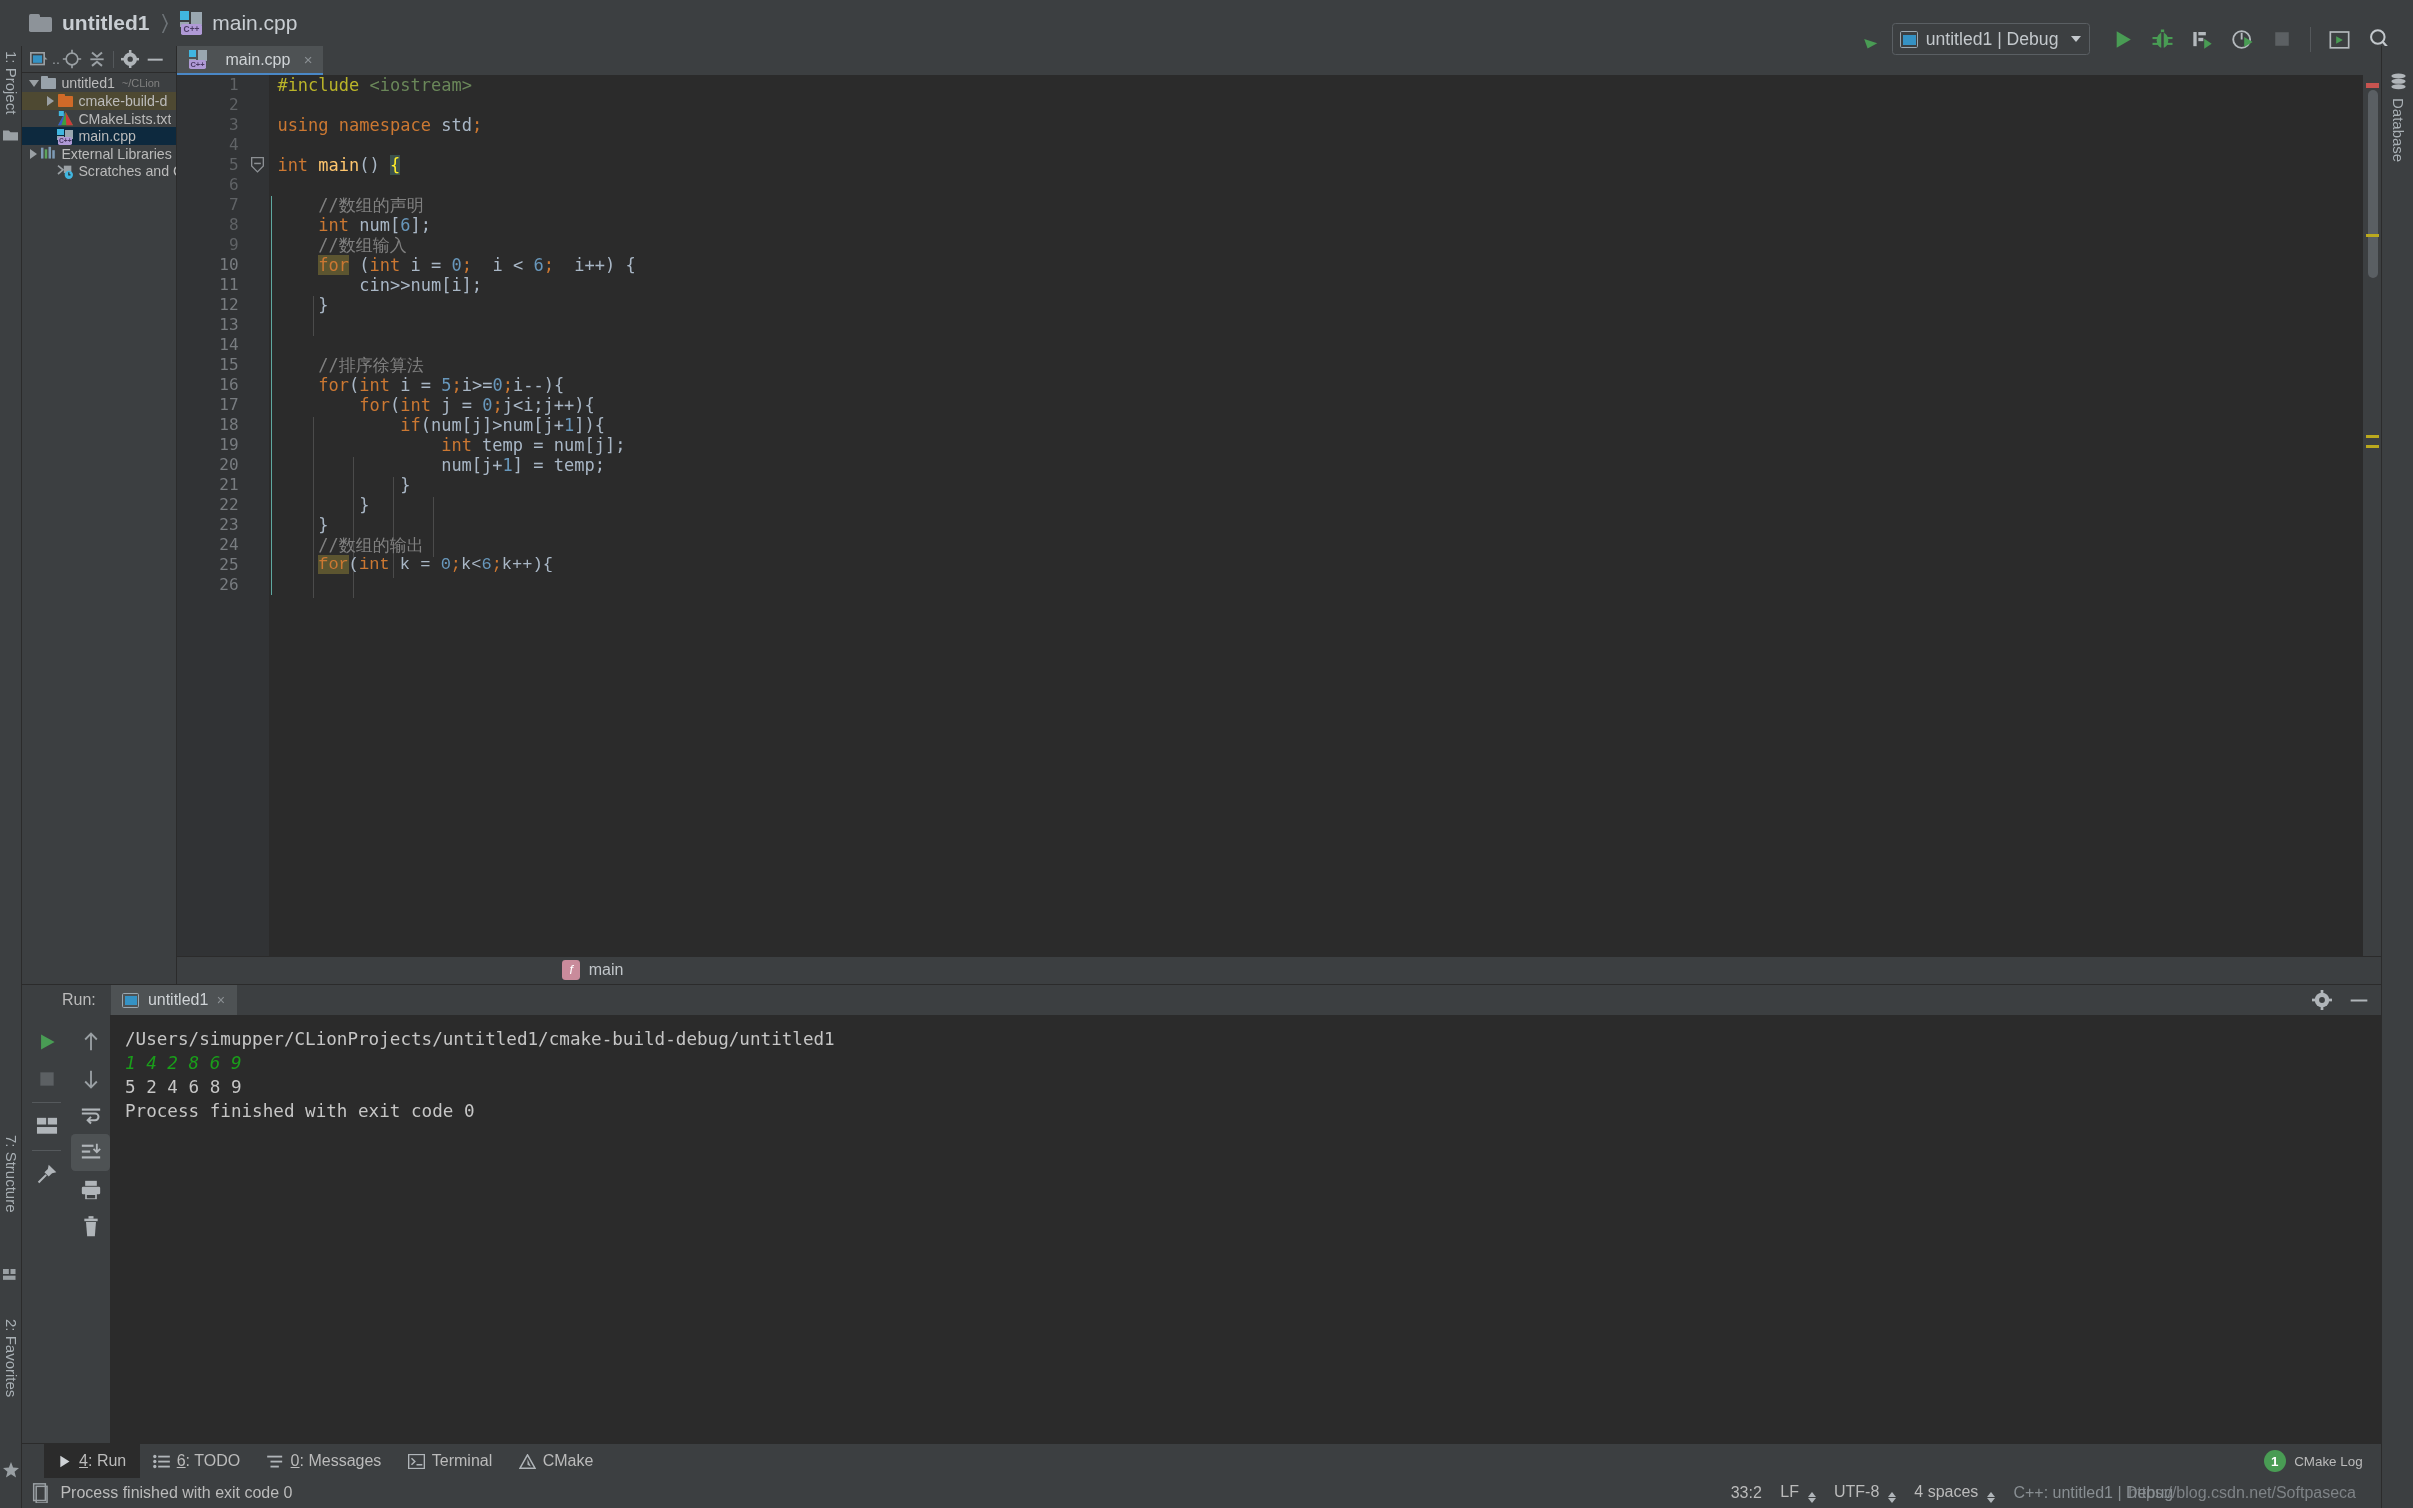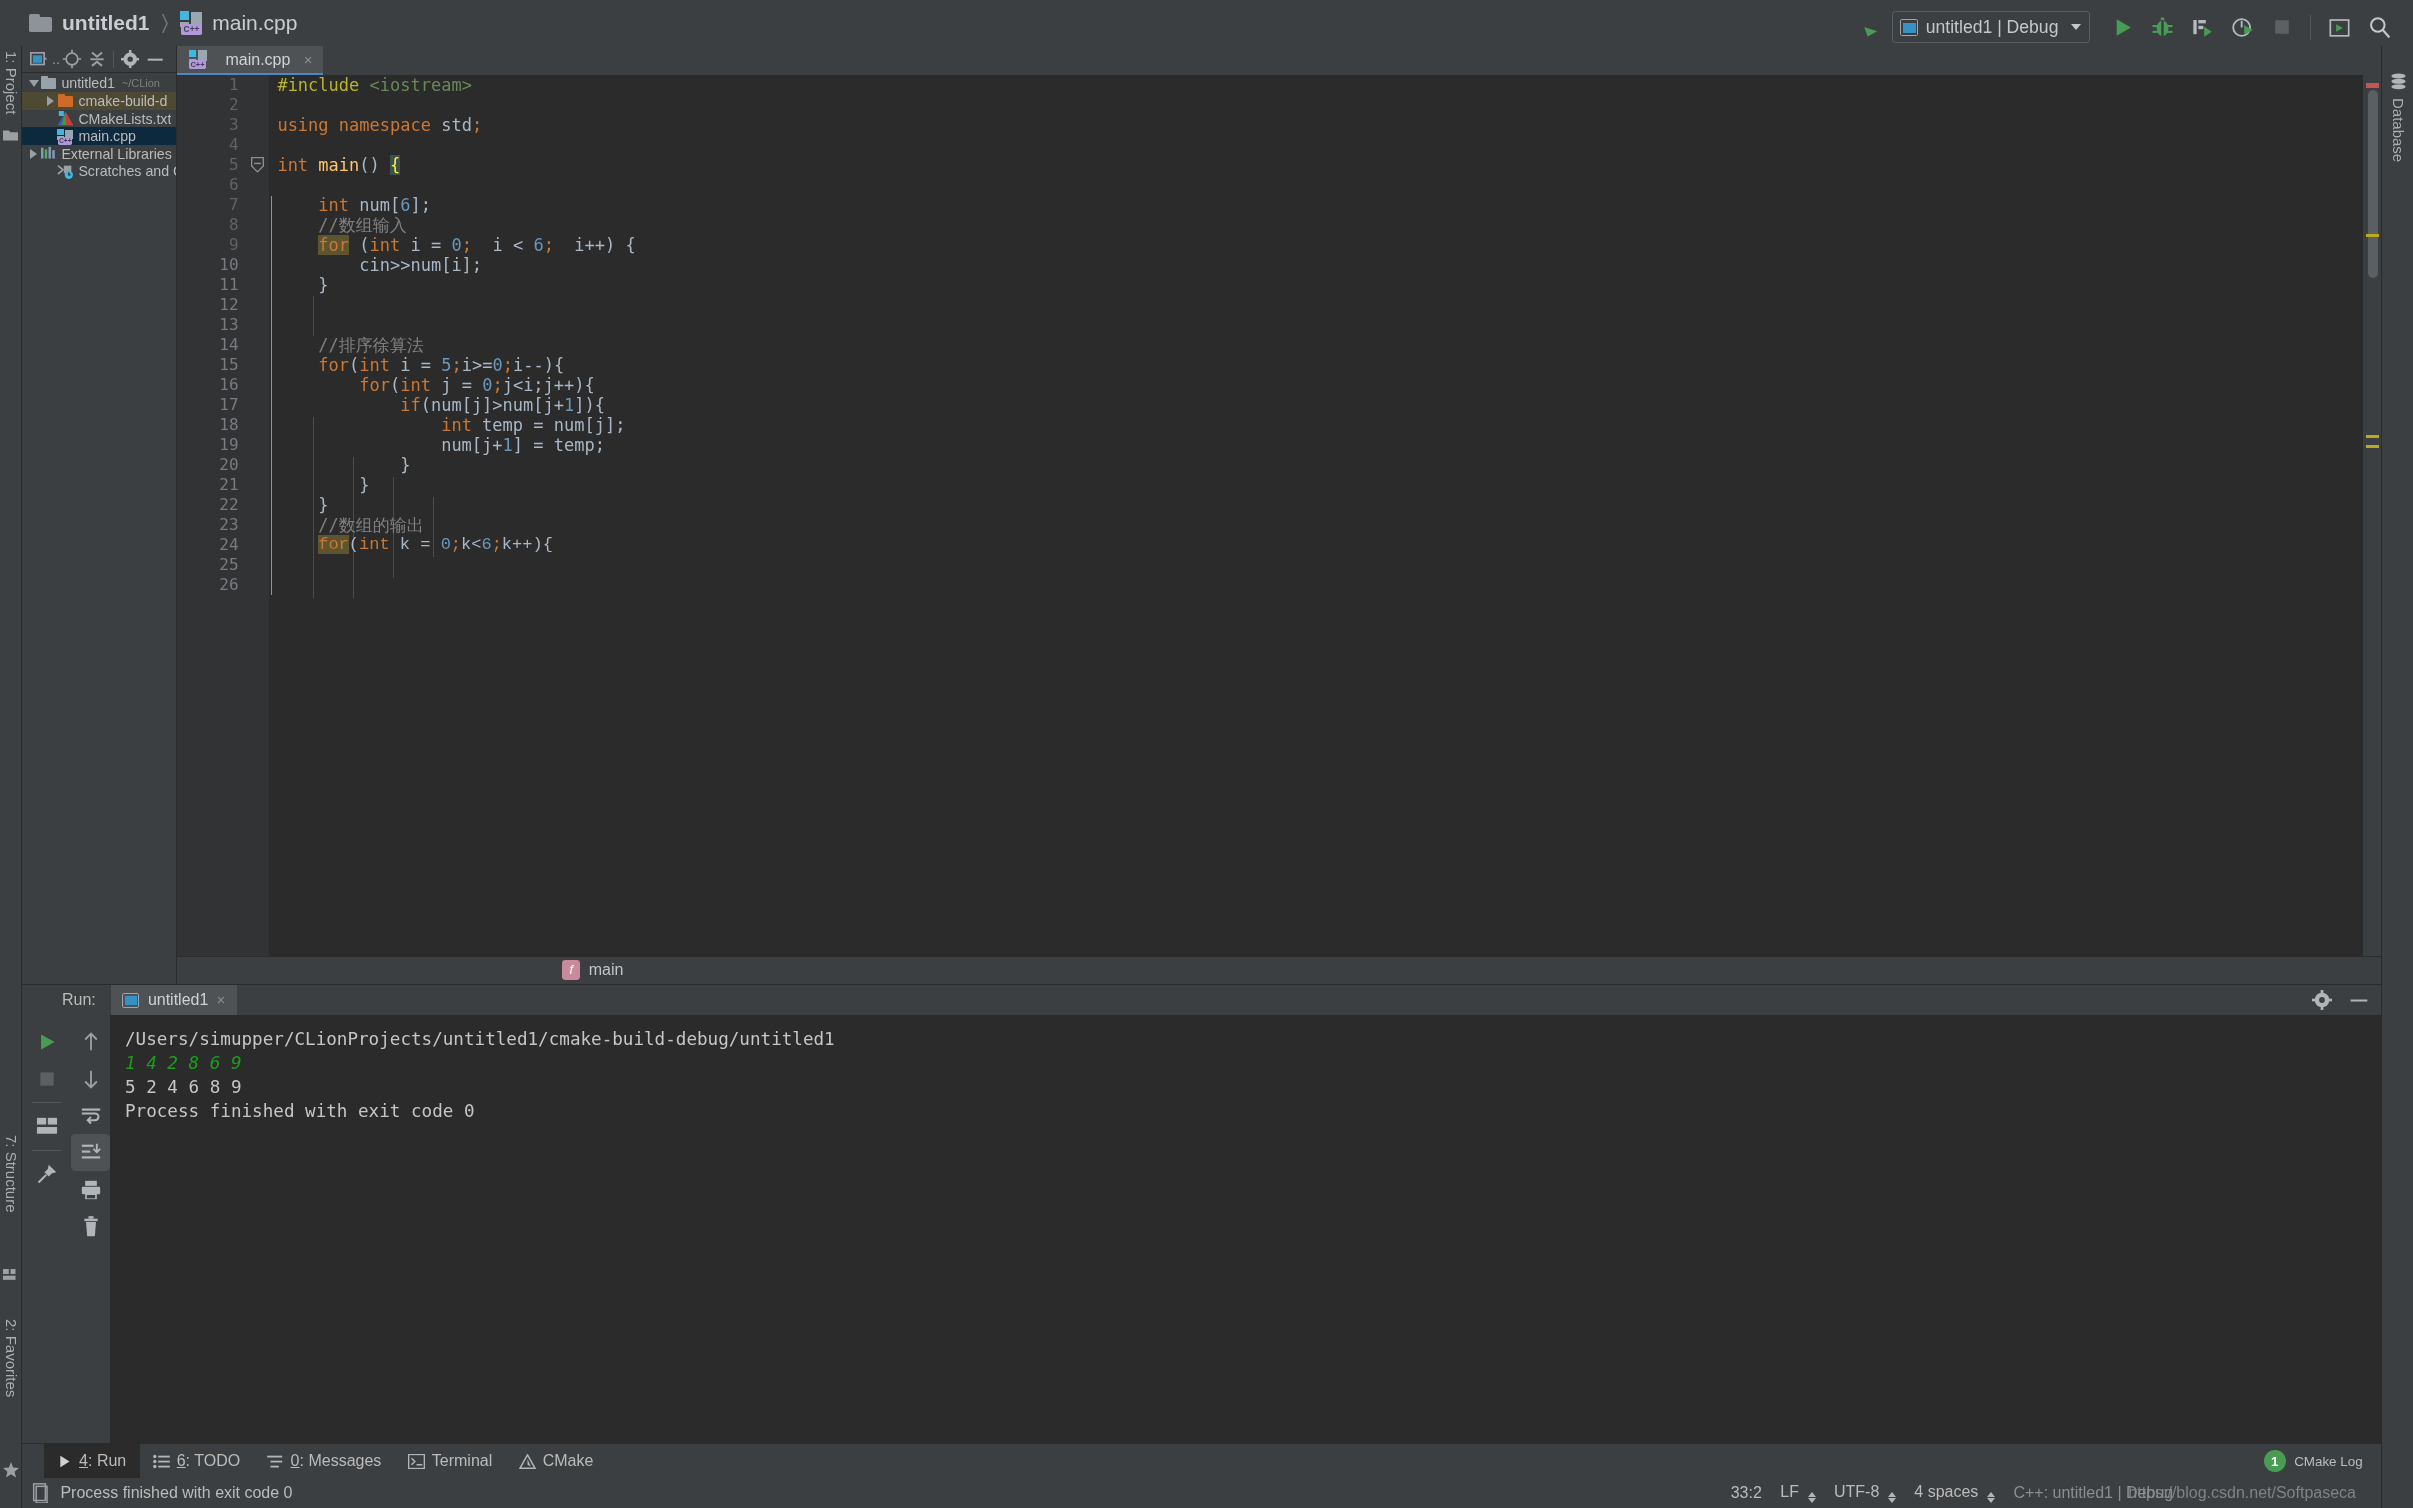--- a/index.html
+++ b/index.html
@@ -20,21 +20,21 @@
   .bc-folder-icon:after{ content:""; position:absolute; left:0; top:0px; width:11px; height:5px; background:#8d9399; border-radius:1.7px 1.7px 0 0;}
   .bc-text{ font-size:21px; font-weight:bold; color:#c8cdd2; letter-spacing:0px; }
   .bc-sep{ color:#6e7478; font-size:22px; margin:0 11.7px; }
   .cpp-file-icon{ width:22px; height:23.5px; position:relative; margin-right:10px; }
   .cpp-file-icon .sq1{ position:absolute; left:0; top:0; width:9.2px; height:9.2px; background:#40b6e0;}
   .cpp-file-icon .sq2{ position:absolute; left:11px; top:0.8px; width:11px; height:13.4px; background:#9aa7b0;}
   .cpp-file-icon .sq3{ position:absolute; left:0; top:11px; width:9.2px; height:5px; background:#9aa7b0;}
   .cpp-file-icon .badge{ position:absolute; left:0.8px; top:12.6px; width:21px; height:11px; background:#b09ad6; border-radius:1.7px; color:#4a3a63; font-size:8.4px; font-weight:bold; text-align:center; line-height:11px; font-family:"Liberation Sans",sans-serif;}
   .bc-text2{ font-size:21px; color:#c8cdd2; }
 
-  .topbar-right{ position:absolute; right:13.4px; top:4px; height:46px; display:flex; align-items:center; gap:0px;}
+  .topbar-right{ position:absolute; right:13.4px; top:16px; height:46px; display:flex; align-items:center; gap:0px;}
   .tb-icon{ width:40px; height:40px; display:flex; align-items:center; justify-content:center; cursor:default;}
   .run-config{ height:32px; border:0.8px solid #5a5f63; border-radius:3.4px; display:flex; align-items:center; padding:0 8.4px 0 6.7px; gap:7.5px; margin-right:11.7px;}
   .run-config .mini{ width:18.4px; height:17px; border:1.7px solid #9aa7b0; border-radius:1.7px; position:relative;}
   .run-config .mini:after{ content:""; position:absolute; left:1.7px; top:3.4px; right:1.7px; bottom:1.7px; background:#3592c4;}
   .run-config .label{ font-size:17.6px; color:#c3c8cc;}
   .caret-down{ width:0;height:0;border-left:5.9px solid transparent;border-right:5.9px solid transparent;border-top:6.7px solid #c3c8cc; margin-left:5px;}
   .tb-sep{ width:0.8px; height:25px; background:#54585b; margin:0 8.4px;}
 
   
   .middle{ display:flex; flex:1 1 auto; min-height:0; }
@@ -457,20 +457,21 @@
               <div class="indentline" style="left: 44px; top: 342px; height: 181px; z-index: 1;"></div>
               <div class="indentline" style="left: 84px; top: 382px; height: 141px; z-index: 1;"></div>
               <div class="indentline" style="left: 124px; top: 402px; height: 101px; z-index: 1;"></div>
               <div class="indentline" style="left: 164px; top: 422px; height: 60px; z-index: 1;"></div>
             <div class="cline" style="position: relative; z-index: 2;"><span class="prep">#include </span><span class="incl">&lt;iostream&gt;</span></div>
                 <div class="cline" style="position: relative; z-index: 2;">&nbsp;</div>
                 <div class="cline" style="position: relative; z-index: 2;"><span class="kw">using namespace </span><span class="punc">std</span><span class="kw">;</span></div>
                 <div class="cline" style="position: relative; z-index: 2;">&nbsp;</div>
                 <div class="cline" style="position: relative; z-index: 2;"><span class="kw">int </span><span class="fn">main</span><span class="punc">()</span><span class="punc"> </span><span class="brace-hl">{</span></div>
                 <div class="cline" style="position: relative; z-index: 2;">&nbsp;</div>
+                <div class="cline" style="position: relative; z-index: 2;"><span class="cmt">    //数组的声明</span></div>
                 <div class="cline" style="position: relative; z-index: 2;"><span class="punc">    </span><span class="kw">int</span><span class="punc"> num[</span><span class="num">6</span><span class="punc">];</span></div>
                 <div class="cline" style="position: relative; z-index: 2;"><span class="cmt">    //数组输入</span></div>
                 <div class="cline" style="position: relative; z-index: 2;"><span class="punc">    </span><span class="kw-hl">for</span><span class="punc"> (</span><span class="kw">int</span><span class="punc"> i = </span><span class="num">0</span><span class="kw">;</span><span class="punc">  i &lt; </span><span class="num">6</span><span class="kw">;</span><span class="punc">  i++) {</span></div>
                 <div class="cline" style="position: relative; z-index: 2;"><span class="punc">        cin&gt;&gt;num[i];</span></div>
                 <div class="cline" style="position: relative; z-index: 2;"><span class="punc">    }</span></div>
                 <div class="cline" style="position: relative; z-index: 2;">&nbsp;</div>
                 <div class="cline" style="position: relative; z-index: 2;">&nbsp;</div>
                 <div class="cline" style="position: relative; z-index: 2;"><span class="cmt">    //排序徐算法</span></div>
                 <div class="cline" style="position: relative; z-index: 2;"><span class="punc">    </span><span class="kw">for</span><span class="punc">(</span><span class="kw">int</span><span class="punc"> i = </span><span class="num">5</span><span class="kw">;</span><span class="punc">i&gt;=</span><span class="num">0</span><span class="kw">;</span><span class="punc">i--){</span></div>
                 <div class="cline" style="position: relative; z-index: 2;"><span class="punc">        </span><span class="kw">for</span><span class="punc">(</span><span class="kw">int</span><span class="punc"> j = </span><span class="num">0</span><span class="kw">;</span><span class="punc">j&lt;i;j++){</span></div>

